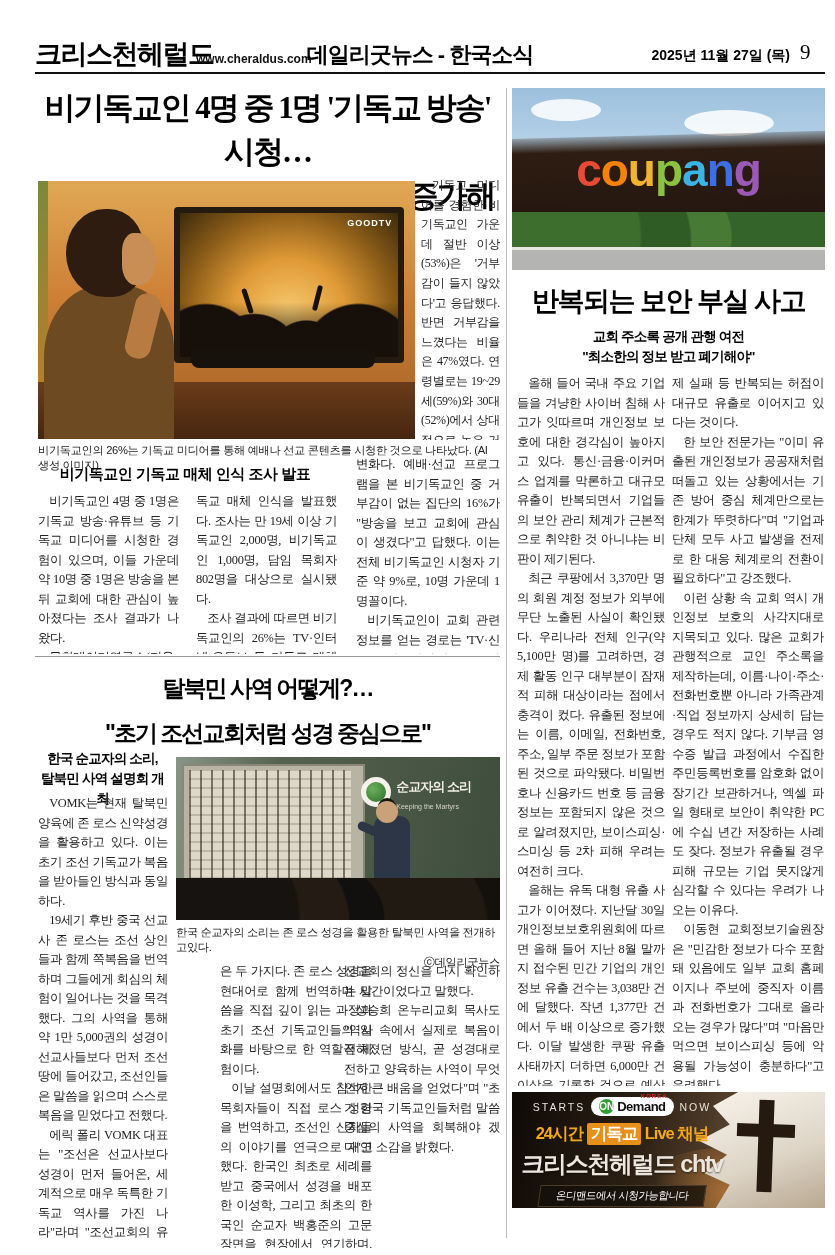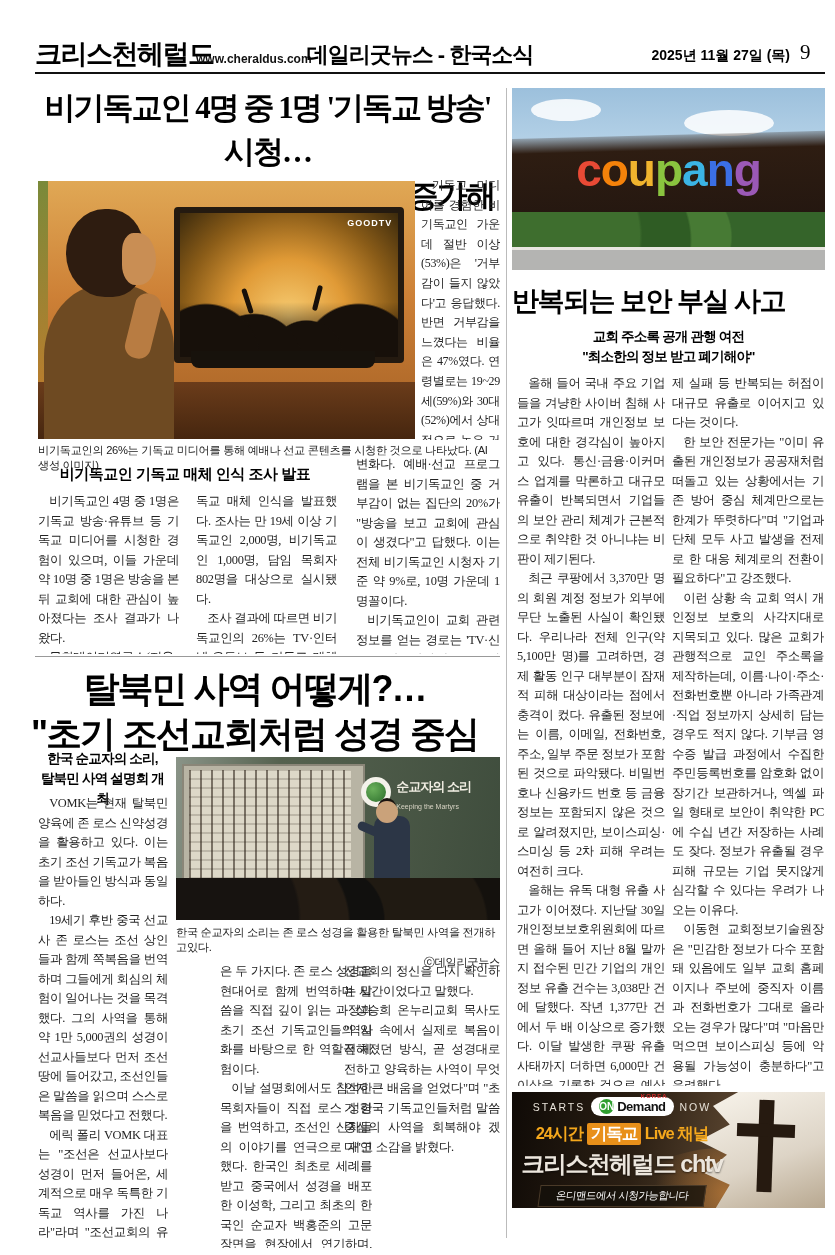--- a/index.html
+++ b/index.html
@@ -49,21 +49,21 @@
   .p1-base{position:absolute;left:8%;top:80%;width:84%;height:9%;background:#17120c;border-radius:0 0 8px 8px;}
 
   .a1-side{left:421px;top:176px;width:79px;height:264px;font-size:12px;line-height:19.6px;}
   .a1-cap{left:38px;top:443px;width:462px;}
   .a1-c1{left:38px;top:492px;width:141px;height:162px;}
   .a1-c2{left:196px;top:492px;width:141px;height:162px;}
   .a1-c3{left:356px;top:455px;width:144px;height:199px;}
   .div1{left:35px;top:656px;width:465px;}
 
   
-  .a2-h{left:22px;top:666px;width:465px;text-align:center;font-weight:900;font-size:36px;line-height:45px;letter-spacing:-2px;color:#000;}
+  .a2-h{left:35px;top:666px;width:465px;text-align:center;font-weight:900;font-size:23px;line-height:45px;letter-spacing:-2px;color:#000;}
   .a2-sub{left:35px;top:749px;width:135px;text-align:center;font-weight:bold;font-size:13.5px;line-height:20px;letter-spacing:-0.8px;color:#000;}
   .a2-c1{left:38px;top:794px;width:130px;height:452px;}
   .photo2{left:176px;top:757px;width:324px;height:163px;overflow:hidden;
           background:linear-gradient(100deg,#8a9488 0%,#55624f 30%,#3e4c3c 100%);}
   .p2-frame{position:absolute;left:2%;top:4%;width:55%;height:88%;background:#b8b4a4;border:2px solid #8a8678;}
   .p2-screen{position:absolute;left:4%;top:8%;width:50%;height:78%;background:#ddd8c8;
              background-image:repeating-linear-gradient(90deg,rgba(40,30,20,0.55) 0 2px,transparent 2px 11px),
                               repeating-linear-gradient(0deg,rgba(40,30,20,0.18) 0 2px,transparent 2px 9px);}
   .p2-logo{position:absolute;left:57%;top:12%;width:30px;height:30px;border-radius:50%;background:#f4f2ea;
            display:flex;align-items:center;justify-content:center;}
@@ -92,21 +92,21 @@
   .p3-cloud{position:absolute;border-radius:50%;background:rgba(255,255,255,0.85);}
   .p3-bldg{position:absolute;left:-4%;top:26%;width:108%;height:46%;background:linear-gradient(180deg,#33211543,#2e1d12 18%,#241710 100%);transform:rotate(-1.5deg);}
   .p3-word{position:absolute;left:0;top:30%;width:100%;text-align:center;font-weight:900;font-size:46px;letter-spacing:-1px;font-family:"Liberation Sans",sans-serif;}
   .p3-trees{position:absolute;left:0;bottom:10%;width:100%;height:22%;
             background:radial-gradient(circle at 10% 60%,#3e6e2e 34%,transparent 35%),
                        radial-gradient(circle at 30% 70%,#2f5c24 38%,transparent 39%),
                        radial-gradient(circle at 52% 62%,#477a34 34%,transparent 35%),
                        radial-gradient(circle at 74% 72%,#35642a 38%,transparent 39%),
                        radial-gradient(circle at 92% 64%,#3e6e2e 34%,transparent 35%);}
   .p3-road{position:absolute;left:0;bottom:0;width:100%;height:11%;background:#b4b4b2;border-top:3px solid #e8e6e0;}
-  .a3-h{left:512px;top:283px;width:313px;font-weight:700;font-size:27px;letter-spacing:-1.5px;color:#000;}
+  .a3-h{left:512px;top:283px;width:313px;text-align:center;font-weight:700;font-size:27px;letter-spacing:-1.5px;color:#000;}
   .a3-sub{left:512px;top:327px;width:313px;text-align:center;font-weight:bold;font-size:13.5px;line-height:20px;letter-spacing:-0.8px;color:#000;}
   .a3-c1{left:517px;top:374px;width:148px;height:712px;}
   .a3-c2{left:672px;top:374px;width:152px;height:712px;}
 
   
   .ad{left:512px;top:1092px;width:313px;height:116px;overflow:hidden;cursor:pointer;
       background:linear-gradient(100deg,#0f0a06 0%,#2c2014 40%,#5a4530 70%,#8a7258 100%);
       font-family:"Liberation Sans",sans-serif;}
   .ad-glow{position:absolute;right:10px;bottom:-30px;width:180px;height:90px;border-radius:50%;
            background:radial-gradient(circle,#e8923a88,transparent 70%);}
@@ -174,21 +174,21 @@
 
   <div class="abs bt a1-c1">
     <p>비기독교인 4명 중 1명은 기독교 방송·유튜브 등 기독교 미디어를 시청한 경험이 있으며, 이들 가운데 약 10명 중 1명은 방송을 본 뒤 교회에 대한 관심이 높아졌다는 조사 결과가 나왔다.</p>
     <p>목회데이터연구소(지용근 소장)는 25일 한국기독교목회자협의회(한목협) '한국기독교분석리포트'를 인용해 비기독교인의 기</p>
   </div>
   <div class="abs bt a1-c2">
     <p class="cont">독교 매체 인식을 발표했다. 조사는 만 19세 이상 기독교인 2,000명, 비기독교인 1,000명, 담임 목회자 802명을 대상으로 실시됐다.</p>
     <p>조사 결과에 따르면 비기독교인의 26%는 TV·인터넷·유튜브 등 기독교 매체를 통해 예배·선교 콘텐츠를 접한 경험이 있다고 답했다.</p>
   </div>
   <div class="abs bt a1-c3">
-    <p class="cont">변화다. 예배·선교 프로그램을 본 비기독교인 중 거부감이 없는 집단의 20%가 "방송을 보고 교회에 관심이 생겼다"고 답했다. 이는 전체 비기독교인 시청자 기준 약 9%로, 10명 가운데 1명꼴이다.</p>
+    <p class="cont">변화다. 예배·선교 프로그램을 본 비기독교인 중 거부감이 없는 집단의 16%가 "방송을 보고 교회에 관심이 생겼다"고 답했다. 이는 전체 비기독교인 시청자 기준 약 9%로, 10명 가운데 1명꼴이다.</p>
     <p>비기독교인이 교회 관련 정보를 얻는 경로는 'TV·신문 등 언론매체'가 33%로 가장 높았으며, 이어 '가족·친구·이웃'(25%), '인터넷'(20%) 순으로 나타났다.</p>
   </div>
 
   <div class="abs rule-h div1"></div>
 
   <div class="abs sans a2-h">
     <span>탈북민 사역 어떻게?…</span><br>
     <span>"초기 조선교회처럼 성경 중심으로"</span>
   </div>
 

